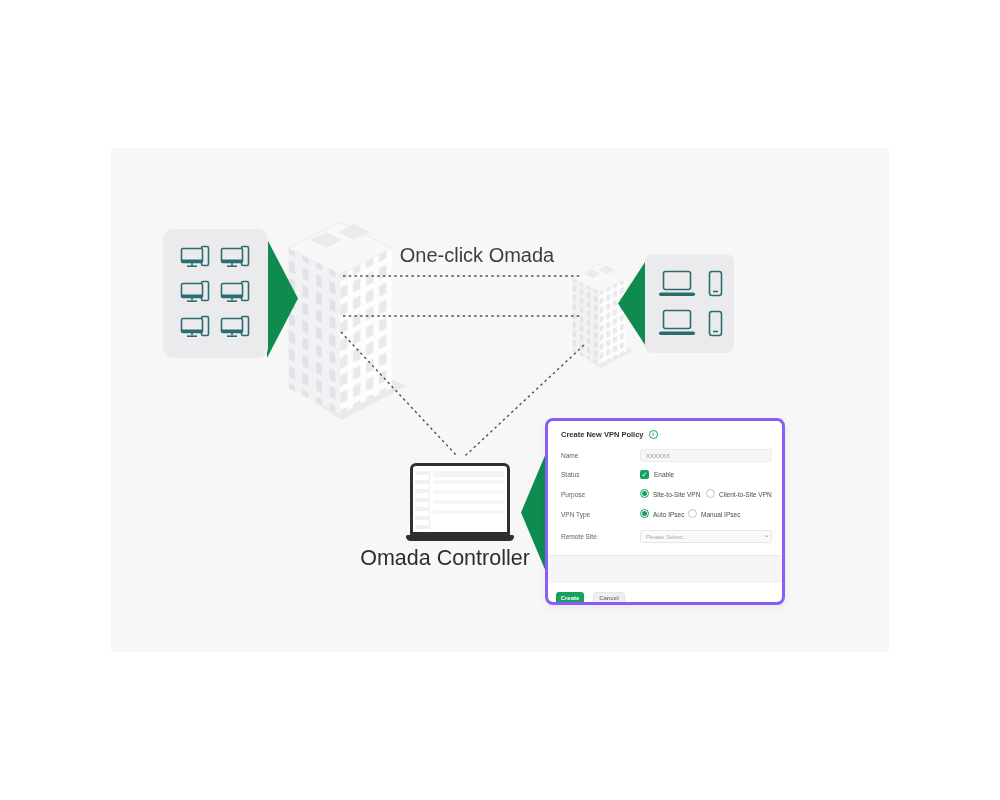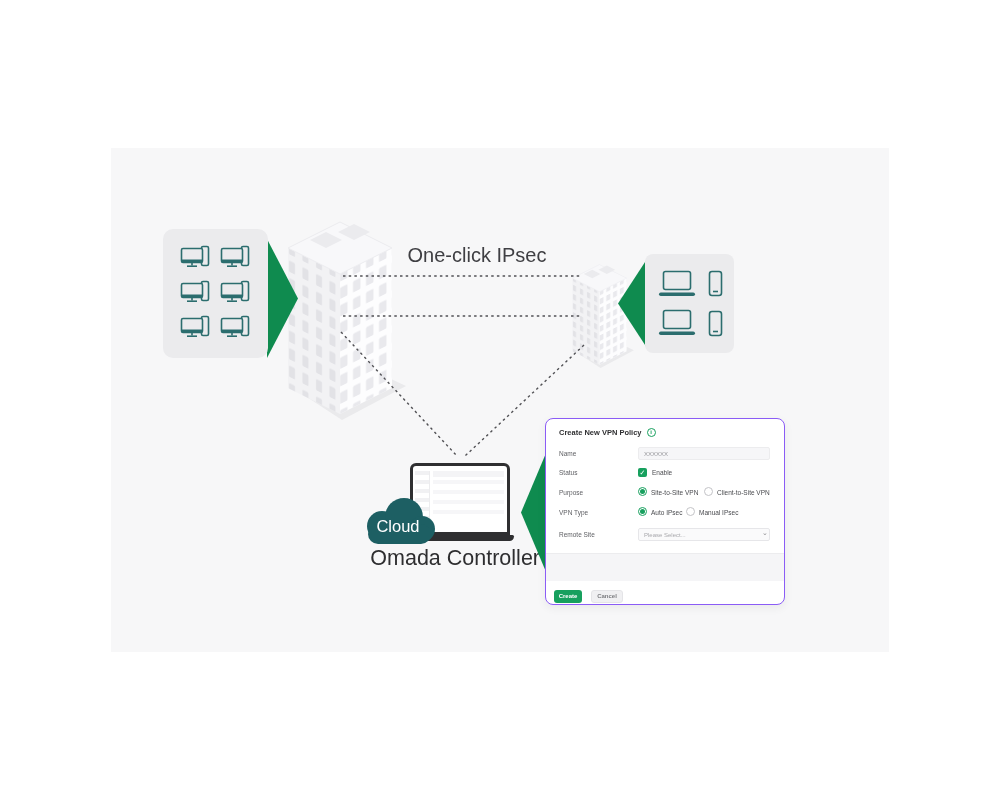--- a/index.html
+++ b/index.html
@@ -42,24 +42,24 @@
   .scr-side { left:2px; top:5px; width:15px; height:58px; border-right:1px solid #ececee;
               background:repeating-linear-gradient(180deg,#f1f1f3 0 4px,#fff 4px 9px); }
   .scr-head { left:20px; top:5px; width:71px; height:6px; background:#f4f4f6; }
   .scr-rows { left:20px; top:14px; width:71px; height:38px;
               background:repeating-linear-gradient(180deg,#f6f6f8 0 4px,#fff 4px 10px); }
   .lt-base { left:0; top:72px; width:108px; height:6px; background:#2f2f31; border-radius:2px 2px 6px 6px; }
 
   
   .cloud { left:361px; top:496px; width:78px; height:52px; z-index:8; }
   .cloud-text { left:0; top:21px; width:74px; text-align:center; color:#fff; font-size:16.5px; z-index:9; }
-  .omada-label { left:350px; top:546px; width:190px; text-align:right; font-size:21.5px; color:#2e2e30; z-index:6; }
-
-  
-  .panel { left:545px; top:418px; width:240px; height:187px; background:#fff; border:1px solid #8b5cf6;
+  .omada-label { left:350px; top:546px; width:190px; text-align:center; font-size:21.5px; color:#2e2e30; z-index:6; }
+
+  
+  .panel { left:545px; top:418px; width:240px; height:187px; background:#fff; border:3px solid #8b5cf6;
            border-radius:8px; box-shadow:0 3px 10px rgba(0,0,0,.06); z-index:8; overflow:hidden; }
   .panel .title { left:13px; top:7px; height:12px; display:flex; align-items:center; gap:5px;
                   font-size:7.5px; font-weight:bold; color:#2f2f31; }
   .info-icon { width:9px; height:9px; border:1px solid #17a05e; border-radius:50%; color:#17a05e;
                font-size:6px; line-height:7px; text-align:center; font-style:normal; }
   .f-label { left:13px; font-size:6.5px; color:#5e5f63; }
   .f-input { left:92px; top:28px; width:132px; height:13px; background:#f6f6f8; border:1px solid #ececee;
              border-radius:2px; font-size:6px; color:#97979b; padding:0 5px; line-height:12px;
              font-family:"Liberation Sans",sans-serif; }
   .checkbox { left:92px; top:49px; width:9px; height:9px; background:#17a05e; border-radius:2px;
@@ -179,40 +179,31 @@
     <svg width="40" height="28" viewBox="0 0 40 28" fill="none" stroke="#2b6d6e" stroke-width="1.6">
       <rect x="6.5" y="1.5" width="27" height="18" rx="2"></rect>
       <rect x="2" y="22.5" width="36" height="3.5" rx="1.75" fill="#2b6d6e" stroke="none"></rect>
     </svg>
     <svg width="15" height="27" viewBox="0 0 15 27" fill="none" stroke="#2b6d6e" stroke-width="1.6">
       <rect x="1.5" y="1.5" width="12" height="24" rx="2.5"></rect>
       <line x1="5" y1="21.5" x2="10" y2="21.5"></line>
     </svg>
   </div>
 
-  <div class="abs link-text link-title">One-click IPsec</div>
+  <div class="abs link-text link-title">One-click Omada</div>
 
   <div class="abs laptop">
     <div class="abs lt-screen">
       <div class="abs scr-side"></div>
       <div class="abs scr-head"></div>
       <div class="abs scr-rows"></div>
     </div>
     <div class="abs lt-base"></div>
   </div>
 
-  <div class="abs cloud">
-    <svg width="78" height="52" viewBox="0 0 78 52" fill="#1d5f63">
-      <circle cx="21" cy="30" r="15"></circle>
-      <circle cx="43" cy="21" r="19"></circle>
-      <circle cx="61" cy="33" r="13"></circle>
-      <rect x="7" y="28" width="63" height="20" rx="10"></rect>
-    </svg>
-    <div class="abs cloud-text">Cloud</div>
-  </div>
   <div class="abs omada-label">Omada Controller</div>
 
   <div class="abs arrow arrow-left ctrl-arrow"></div>
 
   <div class="abs panel">
     <div class="abs title">
       <span>Create New VPN Policy</span>
       <span class="info-icon">i</span>
     </div>
 

